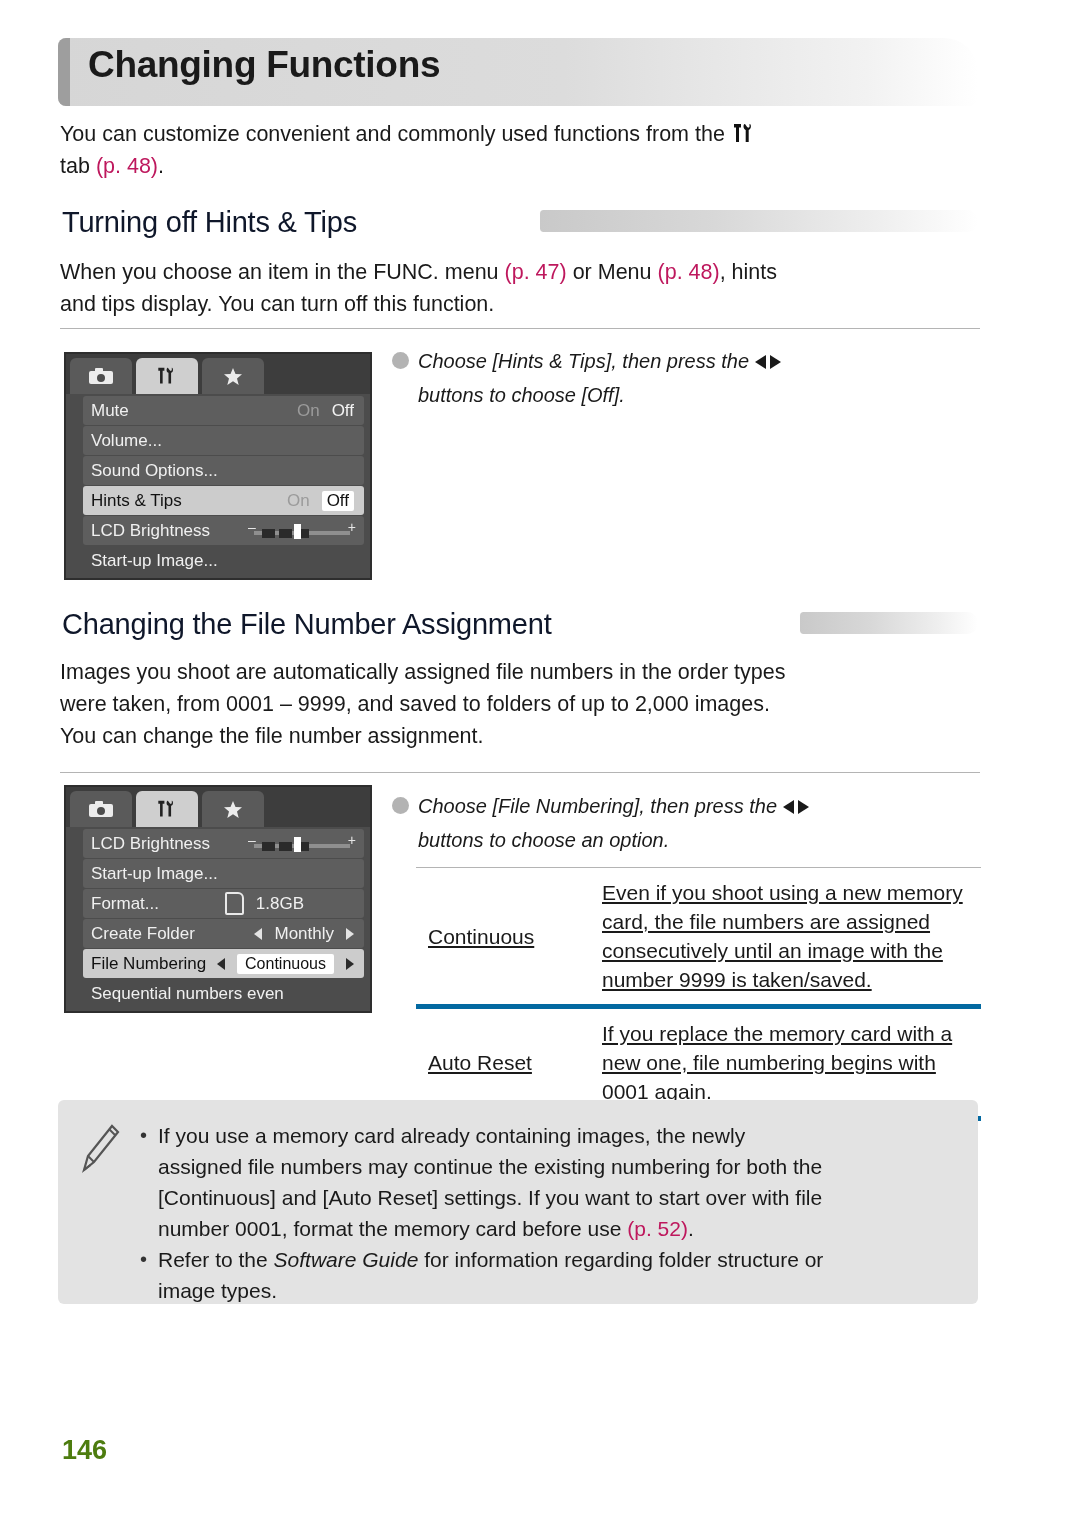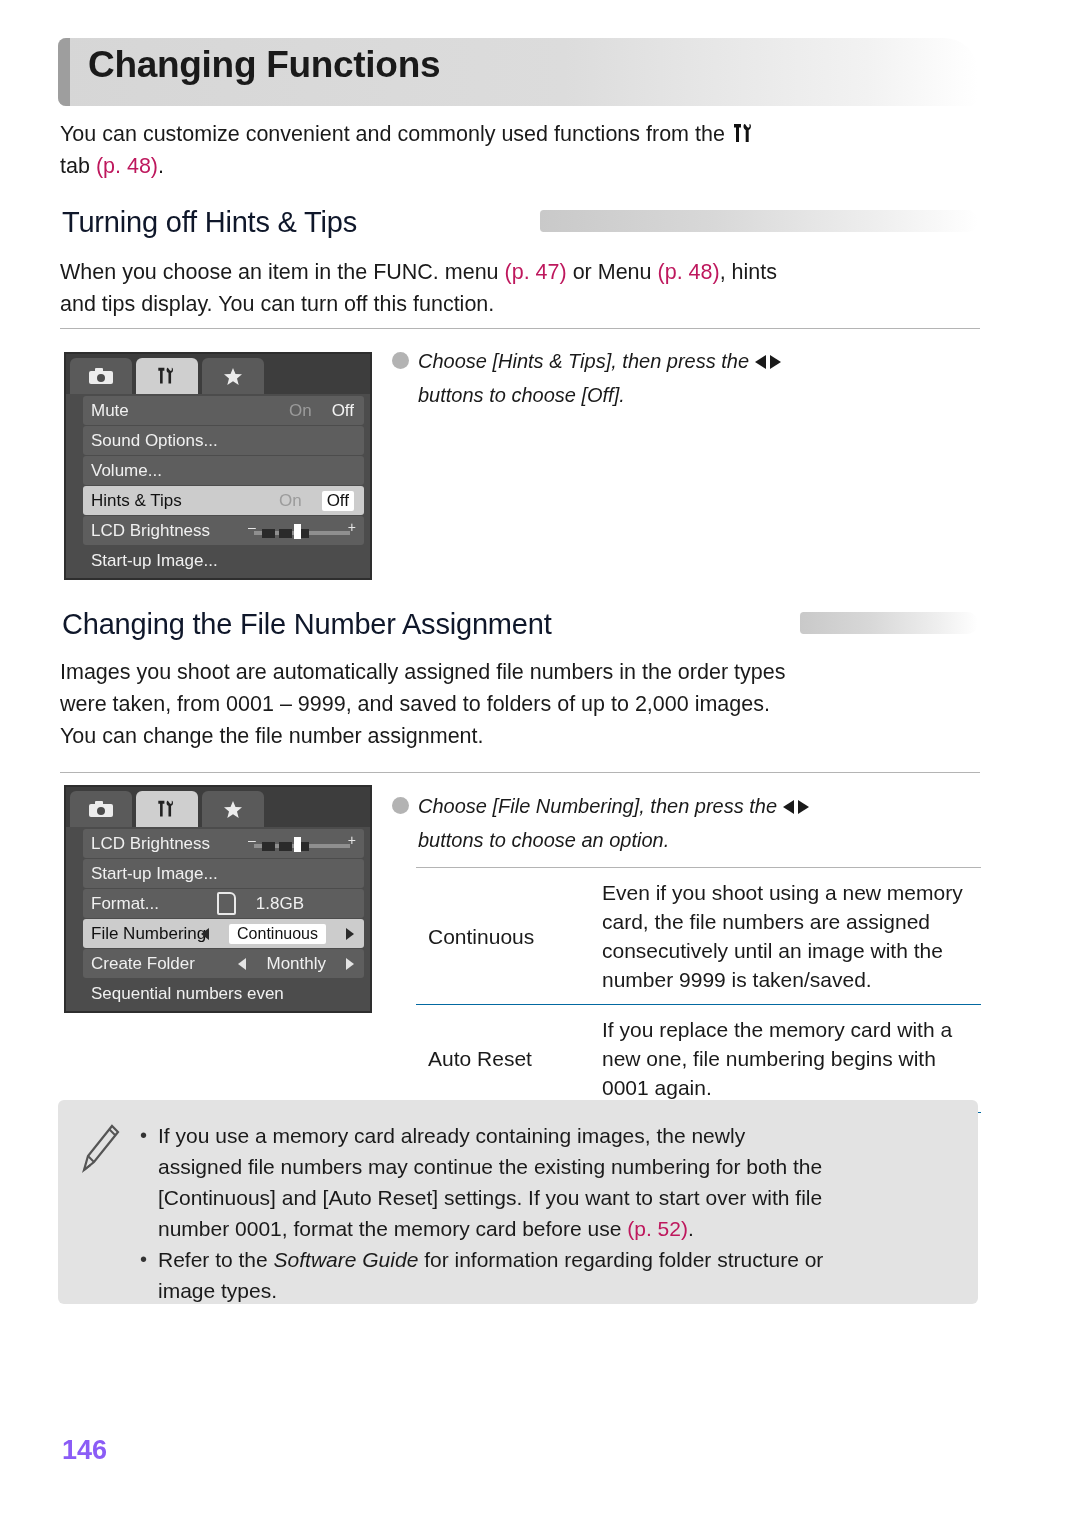--- a/index.html
+++ b/index.html
@@ -133,21 +133,21 @@
     color: #111111;
   }
   .lcd-row.plain {
     background: transparent;
   }
   .lcd-val {
     position: absolute;
     right: 10px;
     display: flex;
     align-items: center;
-    gap: 20px;
+    gap: 12px;
     font-size: 17px;
   }
   .onoff-on { color: #9b9b9b; }
   .onoff-off-box {
     background: #ffffff;
     color: #111;
     padding: 0 5px;
     border-radius: 2px;
   }
   .onoff-off-plain { color: #f2f2f2; }
@@ -247,23 +247,24 @@
 
   
   .opt-table {
     position: absolute;
     border-collapse: collapse;
     font-size: 21px;
     line-height: 29px;
   }
   .opt-table td {
     border-top: 1px solid #b4b4b4;
-    border-bottom: 1px solid #0369a1;
+    border-bottom: 5px solid #0369a1;
     padding: 10px 8px;
     vertical-align: middle;
+    text-decoration: underline;
   }
   .opt-table td.name {
     width: 150px;
     padding-left: 12px;
   }
   .opt-table td.desc {
     padding-left: 16px;
   }
 
   
@@ -293,21 +294,21 @@
     width: 46px;
     height: 52px;
   }
 
   .page-num {
     position: absolute;
     left: 62px;
     top: 1435px;
     font-size: 27px;
     font-weight: bold;
-    color: #8b5cf6;
+    color: #4d7c0f;
   }
 </style>
 </head>
 <body>
 
 <div class="page">
 
   <div class="title-banner">
     <div class="bar-left"></div>
   </div>
@@ -354,24 +355,24 @@
     </div>
     <div class="lcd-rows">
       <div class="lcd-row">
         <span>Mute</span>
         <span class="lcd-val">
           <span class="onoff-on">On</span>
           <span class="onoff-off-plain">Off</span>
         </span>
       </div>
       <div class="lcd-row">
+        <span>Volume...</span>
+      </div>
+      <div class="lcd-row">
         <span>Sound Options...</span>
-      </div>
-      <div class="lcd-row">
-        <span>Volume...</span>
       </div>
       <div class="lcd-row sel">
         <span>Hints &amp; Tips</span>
         <span class="lcd-val">
           <span class="onoff-on">On</span>
           <span class="onoff-off-box">Off</span>
         </span>
       </div>
       <div class="lcd-row">
         <span>LCD Brightness</span>
@@ -445,34 +446,34 @@
       <div class="lcd-row">
         <span>Start-up Image...</span>
       </div>
       <div class="lcd-row">
         <span>Format...</span>
         <span class="lcd-val" style="right:60px;">
           <span class="card-icon"></span>
           <span>1.8GB</span>
         </span>
       </div>
+      <div class="lcd-row">
+        <span>Create Folder</span>
+        <span class="lcd-val">
+          <span class="arrow-l" style="border-right-color:#e4e4e4;"></span>
+          <span>Monthly</span>
+          <span class="arrow-r light"></span>
+        </span>
+      </div>
       <div class="lcd-row sel">
         <span>File Numbering</span>
         <span class="lcd-val">
           <span class="arrow-l"></span>
           <span class="valbox">Continuous</span>
           <span class="arrow-r"></span>
-        </span>
-      </div>
-      <div class="lcd-row">
-        <span>Create Folder</span>
-        <span class="lcd-val">
-          <span class="arrow-l" style="border-right-color:#e4e4e4;"></span>
-          <span>Monthly</span>
-          <span class="arrow-r light"></span>
         </span>
       </div>
       <div class="lcd-row plain">
         <span>Sequential numbers even</span>
       </div>
     </div>
   </div>
 
   <div class="bullet-dot" style="left:392px; top:797px;"></div>
   <div class="instr" style="left:418px; top:789px; width:570px;">

